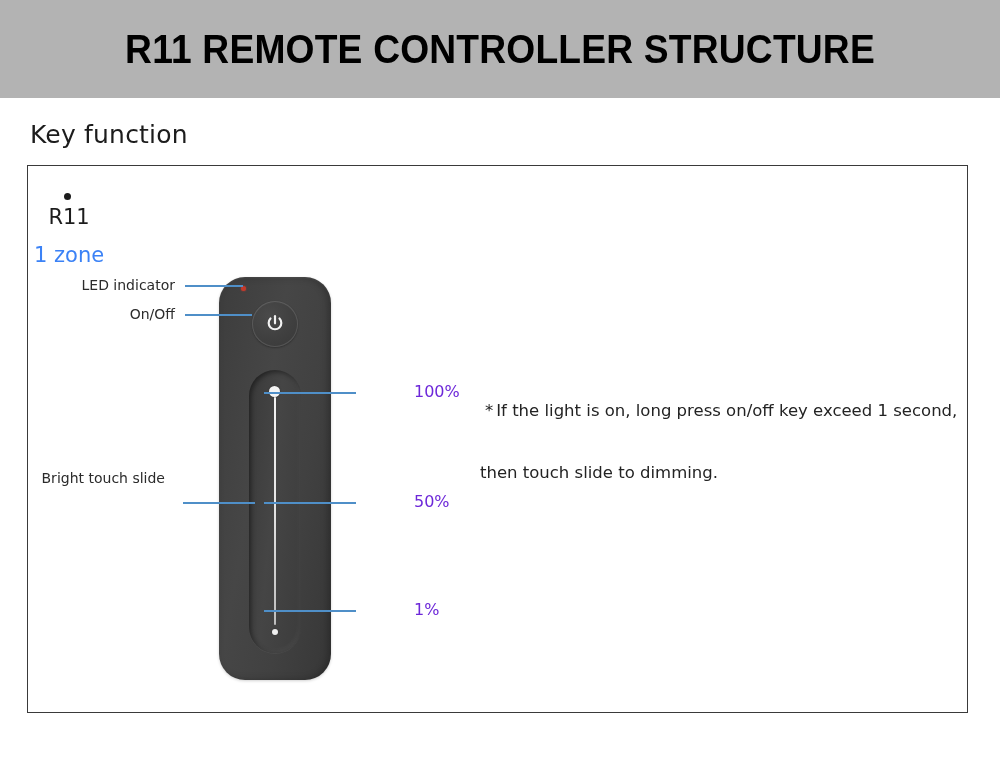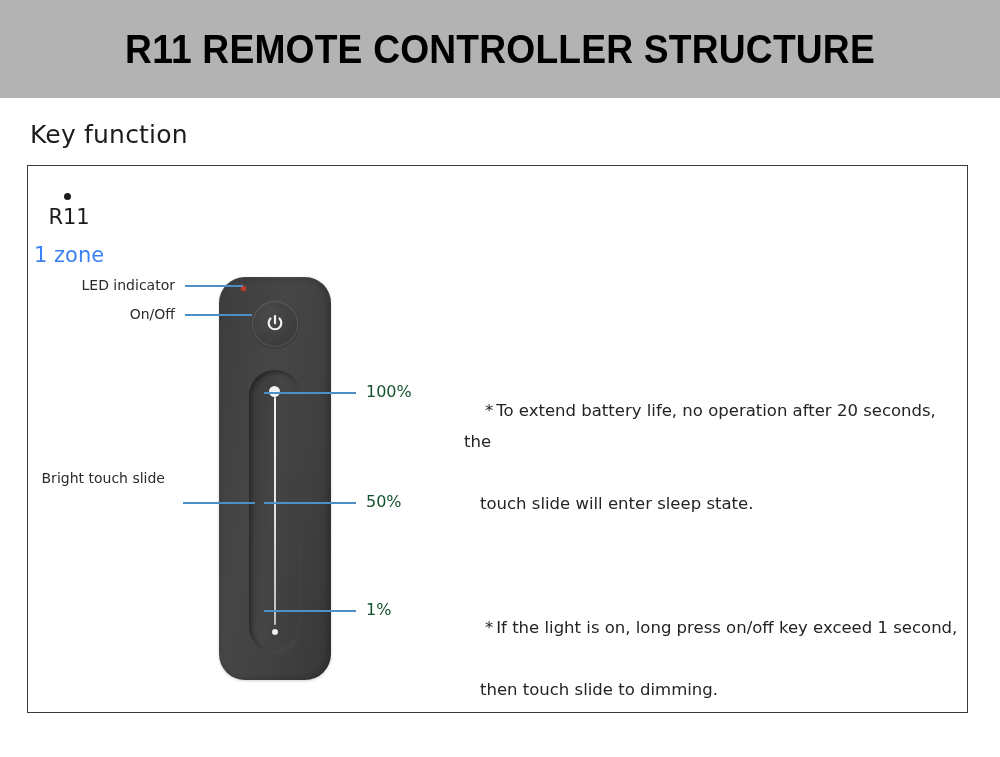--- a/index.html
+++ b/index.html
@@ -197,22 +197,23 @@
     color: #2b2b2b;
     white-space: nowrap;
   }
   .callout-label.right-align {
     text-align: right;
   }
   .pct-label {
     position: absolute;
     font-family: "DejaVu Sans", sans-serif;
     font-size: 16px;
-    color: #14532d;
-    white-space: nowrap;
+    color: #6d28d9;
+    white-space: nowrap;
+    margin-left: 48px;
   }
 
   
   .notes {
     position: absolute;
     left: 450px;
     top: 364px;
     width: 510px;
   }
   .note-item {
@@ -279,23 +280,19 @@
 <div class="pct-label" style="left:366px; top:382px;">100%</div>
 
 <div class="leader" style="left:264px; top:502px; width:92px;"></div>
 <div class="pct-label" style="left:366px; top:492px;">50%</div>
 
 <div class="leader" style="left:264px; top:610px; width:92px;"></div>
 <div class="pct-label" style="left:366px; top:600px;">1%</div>
 
 <div class="notes">
 
-  <div class="note-item">
-    <span class="note-star">*</span><span>To extend battery life, no operation after 20 seconds, the</span>
-    <span class="note-cont">touch slide will enter sleep state.</span>
-  </div>
 
   <div class="note-item">
     <span class="note-star">*</span><span>If the light is on, long press on/off key exceed 1 second,</span>
     <span class="note-cont">then touch slide to dimming.</span>
   </div>
 
 </div>
 
 </body></html>

